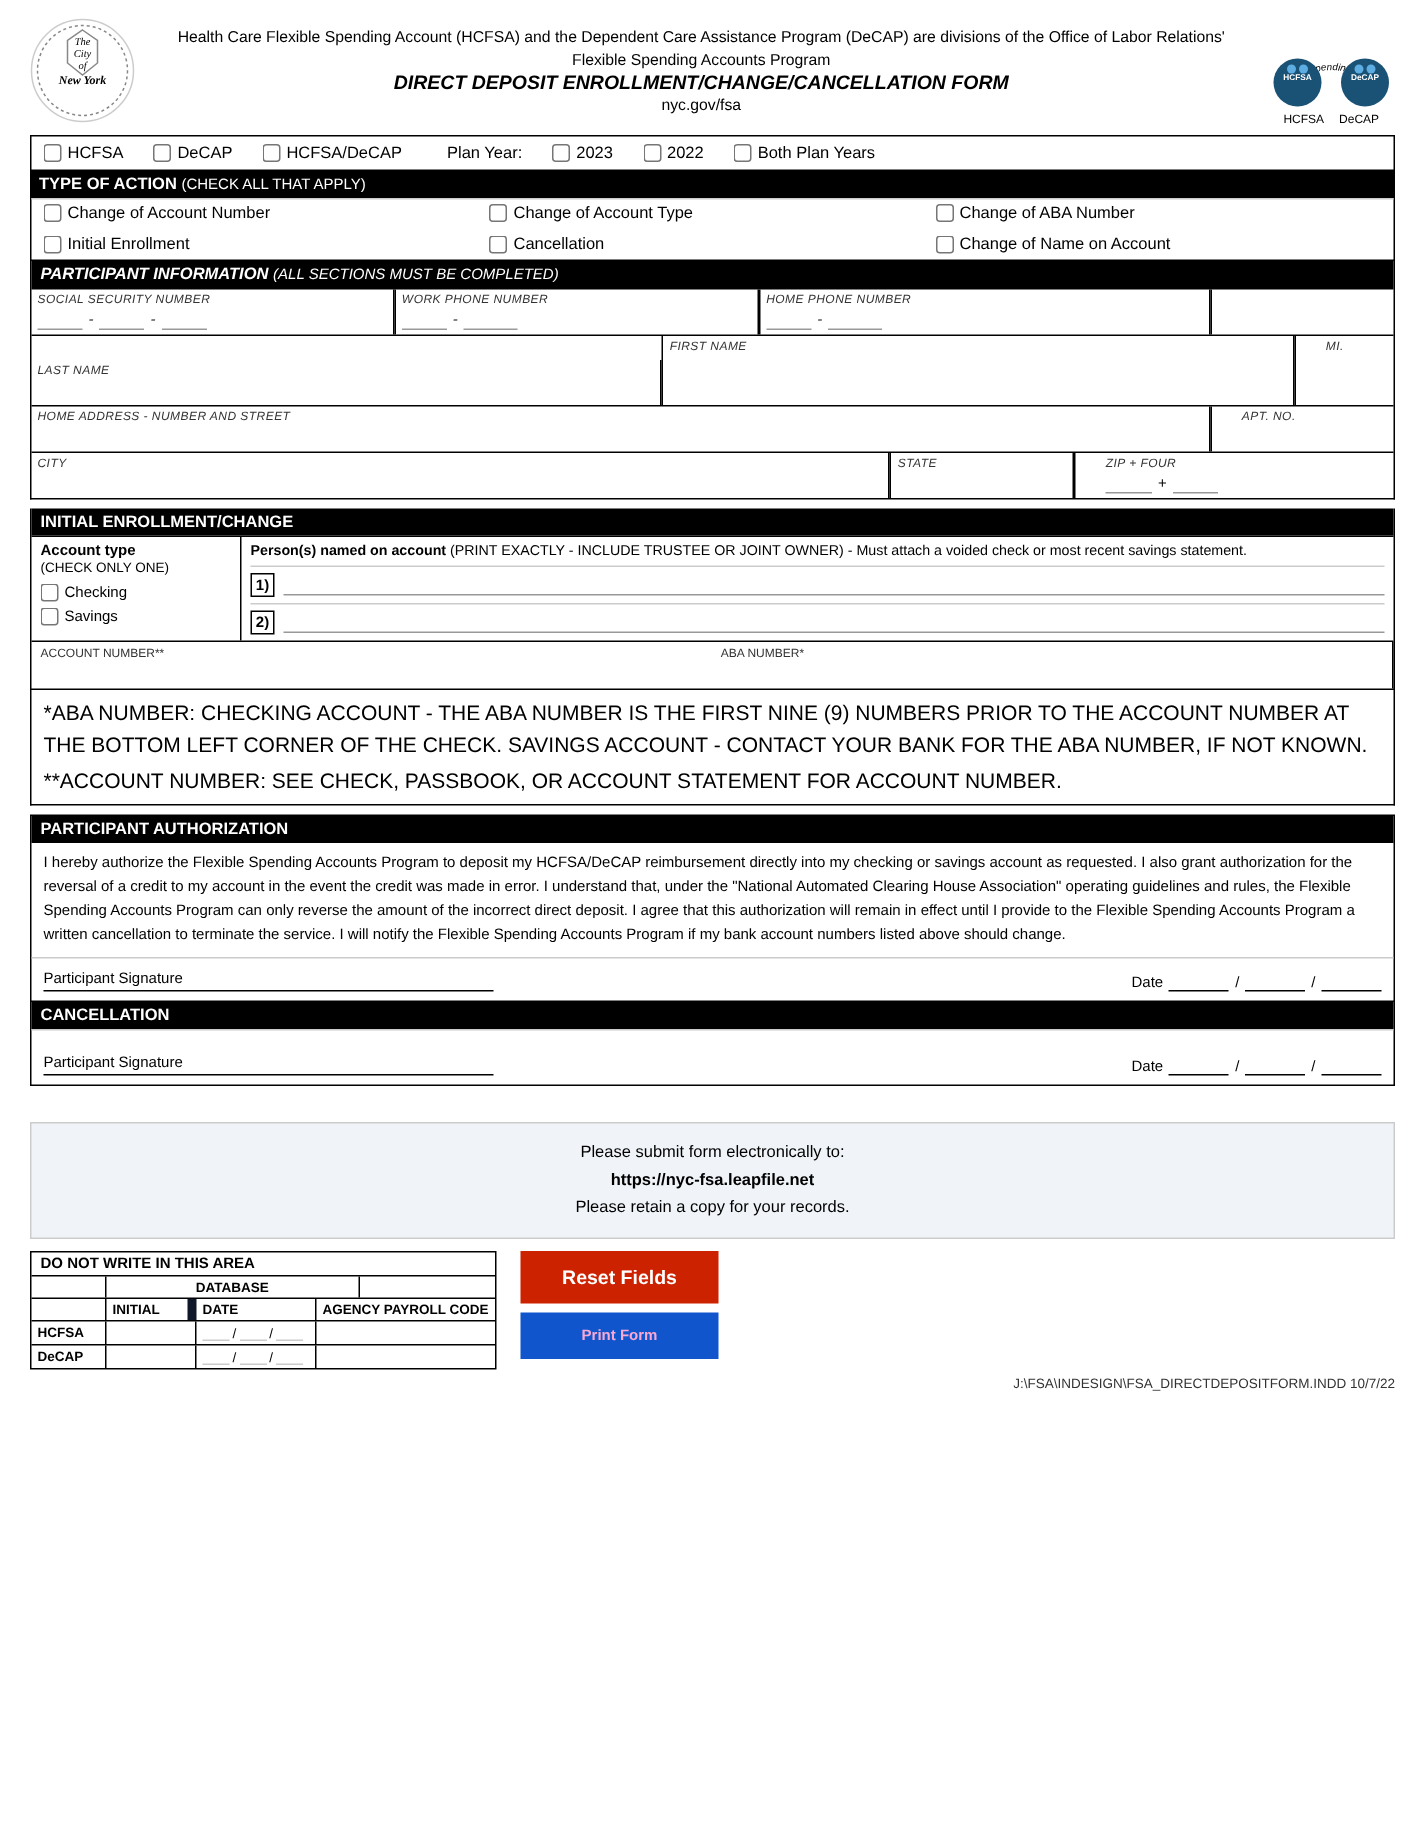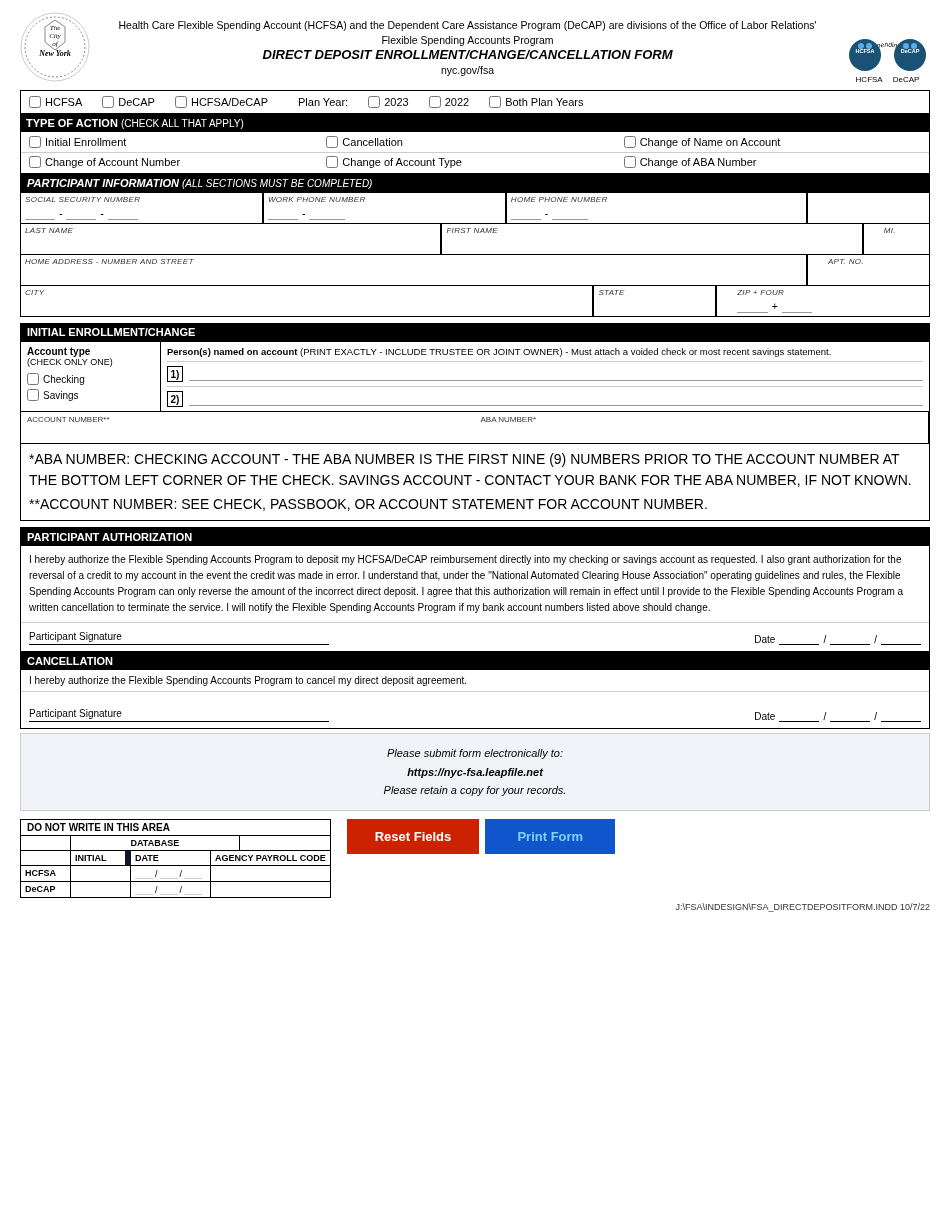--- a/index.html
+++ b/index.html
@@ -156,41 +156,40 @@
       font-size: 11px;
       padding: 3px 6px;
     }
 
     
     .bottom-info {
       border: 1px solid #ccc;
       background: #f0f4f8;
       text-align: center;
       padding: 10px;
-      margin-top: 4px;
-      font-style: italic;
+      margin-top: 24px;
       font-size: 11px;
       line-height: 1.7;
     }
     .btn-reset {
       background: #cc2200;
       color: #fff;
       border: none;
       padding: 10px 28px;
       font-size: 13px;
       font-weight: bold;
       cursor: pointer;
       min-width: 130px;
     }
     .btn-print {
       background: #1155cc;
-      color: #7dd3fc;
+      color: #f9a8d4;
       border: none;
       padding: 10px 28px;
-      font-size: 13px;
+      font-size: 10px;
       font-weight: bold;
       cursor: pointer;
       min-width: 130px;
     }
 
     .footer-ref {
       text-align: right;
       font-size: 9px;
       margin-top: 4px;
       color: #333;
@@ -289,57 +288,57 @@
   <label class="plan-item">
     <input type="checkbox" style="">
     <span>Both Plan Years</span>
   </label>
 </div>
 
 <div class="section-header">
   <span>TYPE OF ACTION</span> <span style="font-weight:normal; font-size:10px;">(CHECK ALL THAT APPLY)</span>
 </div>
 <div class="action-section">
+  <div class="action-row" style="border-top:1px solid #ccc; padding-top:3px; padding-bottom:5px;">
+    <div class="action-col">
+      <label style="display:flex;align-items:center;gap:4px;">
+        <input type="checkbox" style="">
+        <span>Change of Account Number</span>
+      </label>
+    </div>
+    <div class="action-col">
+      <label style="display:flex;align-items:center;gap:4px;">
+        <input type="checkbox" style="">
+        <span>Change of Account Type</span>
+      </label>
+    </div>
+    <div class="action-col">
+      <label style="display:flex;align-items:center;gap:4px;">
+        <input type="checkbox" style="">
+        <span>Change of ABA Number</span>
+      </label>
+    </div>
+  </div>
   <div class="action-row">
     <div class="action-col">
       <label style="display:flex;align-items:center;gap:4px;">
         <input type="checkbox" style="">
         <span>Initial Enrollment</span>
       </label>
     </div>
     <div class="action-col">
       <label style="display:flex;align-items:center;gap:4px;">
         <input type="checkbox" style="">
         <span>Cancellation</span>
       </label>
     </div>
     <div class="action-col">
       <label style="display:flex;align-items:center;gap:4px;">
         <input type="checkbox" style="">
         <span>Change of Name on Account</span>
-      </label>
-    </div>
-  </div>
-  <div class="action-row" style="border-top:1px solid #ccc; padding-top:3px; padding-bottom:5px;">
-    <div class="action-col">
-      <label style="display:flex;align-items:center;gap:4px;">
-        <input type="checkbox" style="">
-        <span>Change of Account Number</span>
-      </label>
-    </div>
-    <div class="action-col">
-      <label style="display:flex;align-items:center;gap:4px;">
-        <input type="checkbox" style="">
-        <span>Change of Account Type</span>
-      </label>
-    </div>
-    <div class="action-col">
-      <label style="display:flex;align-items:center;gap:4px;">
-        <input type="checkbox" style="">
-        <span>Change of ABA Number</span>
       </label>
     </div>
   </div>
 </div>
 
 <div style="border:1px solid #000; border-top: none; font-style: italic;">
   <div class="participant-header">
     <span>PARTICIPANT INFORMATION</span> <span class="normal">(ALL SECTIONS MUST BE COMPLETED)</span>
   </div>
 
@@ -369,21 +368,21 @@
         <span>-</span>
         <span class="dash-box">&nbsp;&nbsp;&nbsp;&nbsp;&nbsp;&nbsp;&nbsp;&nbsp;&nbsp;&nbsp;&nbsp;&nbsp;&nbsp;</span>
       </div>
     </div>
     <div class="field-cell" style="flex:0.5; border-left:1px solid #000;">
       <div class="field-value">&nbsp;</div>
     </div>
   </div>
 
   <div class="field-row">
-    <div class="field-cell" style="flex:2;">
+    <div class="field-cell" style="flex:2;margin-top:16px;">
       <div class="field-label">LAST NAME</div>
       <div class="field-value">&nbsp;</div>
     </div>
     <div class="field-cell" style="flex:2; border-left:1px solid #000;">
       <div class="field-label">FIRST NAME</div>
       <div class="field-value">&nbsp;</div>
     </div>
     <div class="field-cell" style="flex:0.2; border-left:1px solid #000;">
       <div class="field-label">MI.</div>
       <div class="field-value">&nbsp;</div>
@@ -488,21 +487,20 @@
       <span>/</span>
       <span style="border-bottom:1px solid #000; width:40px; display:inline-block;">&nbsp;</span>
       <span>/</span>
       <span style="border-bottom:1px solid #000; width:40px; display:inline-block;">&nbsp;</span>
     </div>
   </div>
 </div>
 
 <div style="border:1px solid #000; border-top:none;">
   <div class="section-header">CANCELLATION</div>
-  <div style="padding:5px 8px; font-size:10px;">I hereby authorize the Flexible Spending Accounts Program to cancel my direct deposit agreement.</div>
   <div style="display:flex; justify-content:space-between; align-items:flex-end; padding:16px 8px 6px 8px; border-top:1px solid #ccc;">
     <div style="font-size:10px; border-bottom:1px solid #000; min-width:300px; padding-bottom:2px;">Participant Signature</div>
     <div style="display:flex; align-items:flex-end; gap:4px; font-size:10px;">
       <span>Date</span>
       <span style="border-bottom:1px solid #000; width:40px; display:inline-block;">&nbsp;</span>
       <span>/</span>
       <span style="border-bottom:1px solid #000; width:40px; display:inline-block;">&nbsp;</span>
       <span>/</span>
       <span style="border-bottom:1px solid #000; width:40px; display:inline-block;">&nbsp;</span>
     </div>
@@ -553,19 +551,19 @@
         <span style="border-bottom:1px solid #ccc; min-width:18px; display:inline-block;">&nbsp;</span>
         <span>/</span>
         <span style="border-bottom:1px solid #ccc; min-width:18px; display:inline-block;">&nbsp;</span>
         <span>/</span>
         <span style="border-bottom:1px solid #ccc; min-width:18px; display:inline-block;">&nbsp;</span>
       </div>
       <div style="min-width:90px; padding:2px 4px;">&nbsp;</div>
     </div>
   </div>
 
-  <div style="display:flex; flex-direction:row; gap:6px; margin-left:16px;">
+  <div style="display:flex; flex-direction:column; gap:6px; margin-left:16px;">
     <button class="btn-reset">Reset Fields</button>
     <button class="btn-print">Print Form</button>
   </div>
 </div>
 
 <div class="footer-ref">J:\FSA\INDESIGN\FSA_DIRECTDEPOSITFORM.INDD 10/7/22</div>
 
 </body></html>

